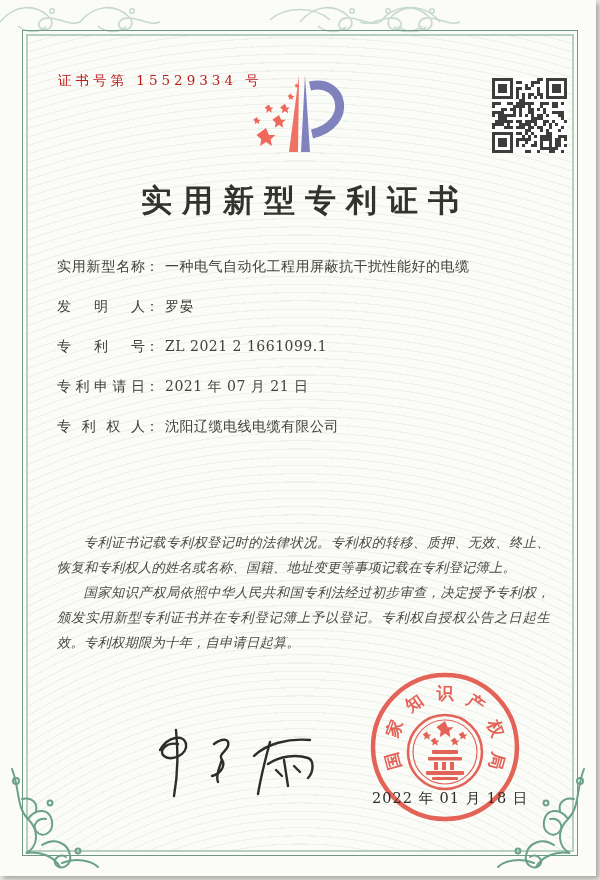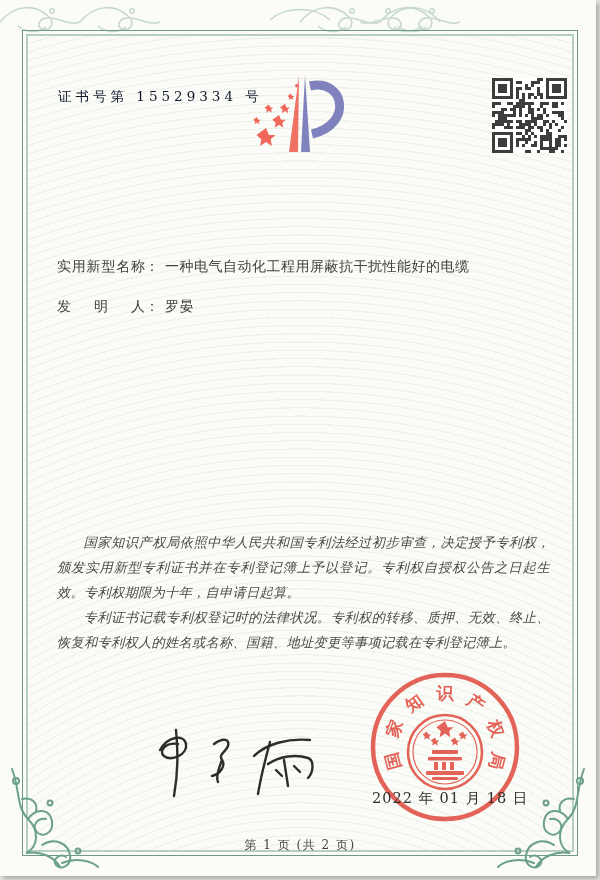--- a/index.html
+++ b/index.html
@@ -25,22 +25,22 @@
     border:2px solid #b7cfc0;
     background:
       repeating-radial-gradient(140% 110% at 50% 160%,
         rgba(140,180,155,0.13) 0 1px, rgba(0,0,0,0) 1px 7px);
   }
   .flourish { position:absolute; bottom:2px; width:110px; height:115px; color:#6ba189; }
   .flourish.left { left:2px; }
   .flourish.right { right:2px; transform:scaleX(-1); }
 
   .cert-no {
-    position:absolute; left:58px; top:88px;
-    font-size:13.5px; letter-spacing:4px; color:#0f172a;
+    position:absolute; left:58px; top:72px;
+    font-size:13.5px; letter-spacing:4px; color:#b91c1c;
   }
   .logo { position:absolute; left:246px; top:72px; width:110px; height:92px; }
   .qr { position:absolute; left:492px; top:78px; width:75px; height:75px;
         display:grid; grid-template-columns:repeat(25,1fr); grid-template-rows:repeat(25,1fr);
         background:#fff; }
   .qr div { background:#3d3d3c; }
 
   .title {
     position:absolute; left:0; top:180px; width:600px;
     text-align:center; font-size:31px; font-weight:bold;
@@ -448,31 +448,41 @@
       <div style="grid-area: 25 / 6;"></div>
       <div style="grid-area: 25 / 7;"></div>
       <div style="grid-area: 25 / 12;"></div>
       <div style="grid-area: 25 / 13;"></div>
       <div style="grid-area: 25 / 16;"></div>
       <div style="grid-area: 25 / 20;"></div>
       <div style="grid-area: 25 / 21;"></div>
       <div style="grid-area: 25 / 24;"></div>
     </div>
 
+  <div class="title">实用新型专利证书</div>
 
   <div class="row" style="top:258px">
     <span class="flabel">实用新型名称</span><span class="colon">：</span><span class="fvalue">一种电气自动化工程用屏蔽抗干扰性能好的电缆</span>
   </div>
   <div class="row" style="top:298px">
     <span class="flabel">发明人</span><span class="colon">：</span><span class="fvalue">罗晏</span>
   </div>
+  <div class="row" style="top:338px">
+    <span class="flabel">专利号</span><span class="colon">：</span><span class="fvalue">ZL 2021 2 1661099.1</span>
+  </div>
+  <div class="row" style="top:378px">
+    <span class="flabel">专利申请日</span><span class="colon">：</span><span class="fvalue">2021 年 07 月 21 日</span>
+  </div>
+  <div class="row" style="top:418px">
+    <span class="flabel">专利权人</span><span class="colon">：</span><span class="fvalue">沈阳辽缆电线电缆有限公司</span>
+  </div>
 
   <div class="body-text">
+    <p>专利证书记载专利权登记时的法律状况。专利权的转移、质押、无效、终止、恢复和专利权人的姓名或名称、国籍、地址变更等事项记载在专利登记簿上。</p>
     <p>国家知识产权局依照中华人民共和国专利法经过初步审查，决定授予专利权，颁发实用新型专利证书并在专利登记簿上予以登记。专利权自授权公告之日起生效。专利权期限为十年，自申请日起算。</p>
-    <p>专利证书记载专利权登记时的法律状况。专利权的转移、质押、无效、终止、恢复和专利权人的姓名或名称、国籍、地址变更等事项记载在专利登记簿上。</p>
   </div>
 
 
   <svg class="signature" viewBox="0 0 210 95">
     <g fill="none" stroke="#2d2d2a" stroke-width="2.4" stroke-linecap="round">
       <path d="M22,28 C30,14 46,12 48,22 C50,32 34,40 26,34 C20,29 28,20 40,22"></path>
       <path d="M38,8 C40,28 40,52 36,74"></path>
       <path d="M76,22 C84,16 92,16 90,24 C88,30 80,32 84,38 C88,44 82,52 74,54"></path>
       <path d="M84,38 C80,48 78,56 80,60"></path>
       <path d="M116,34 C128,22 150,16 172,18"></path>
@@ -513,15 +523,14 @@
         <rect x="66" y="109" width="26" height="3" rx="1"></rect>
       </g>
     </g>
     <defs>
       <path id="st2" d="M0,-1 L0.294,-0.309 L0.951,-0.309 L0.476,0.118 L0.588,0.809 L0,0.4 L-0.588,0.809 L-0.476,0.118 L-0.951,-0.309 Z"></path>
     </defs>
   </svg>
 
   <div class="seal-date">2022 年 01 月 18 日</div>
 
-  <div class="footer">第 1 页 (共 2 页)</div>
 
 </div>
 
 </body></html>

